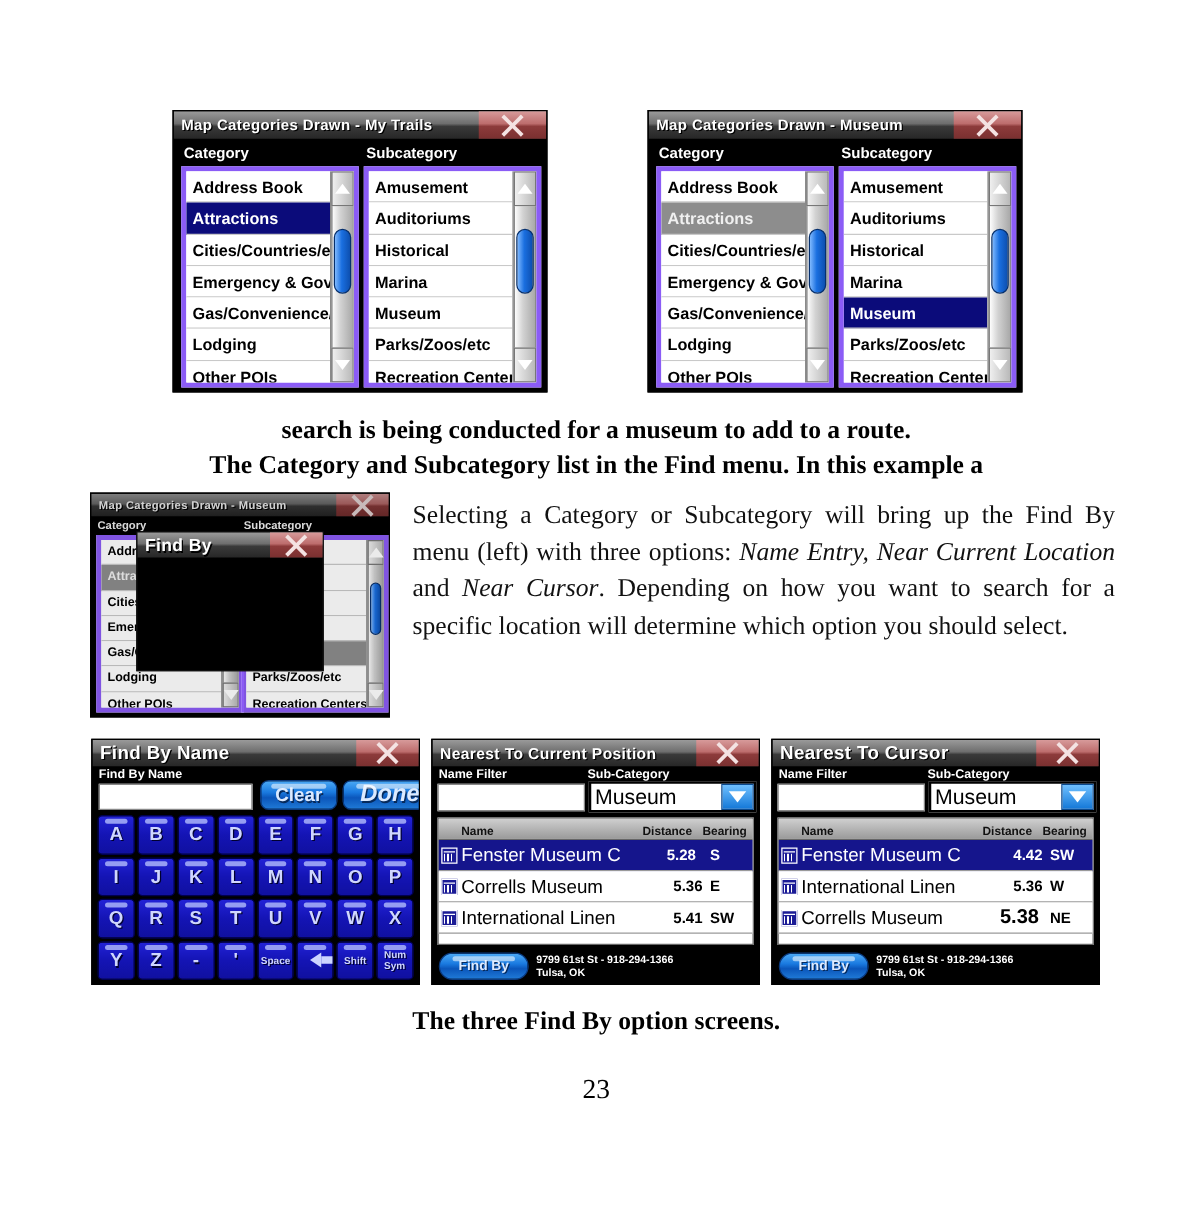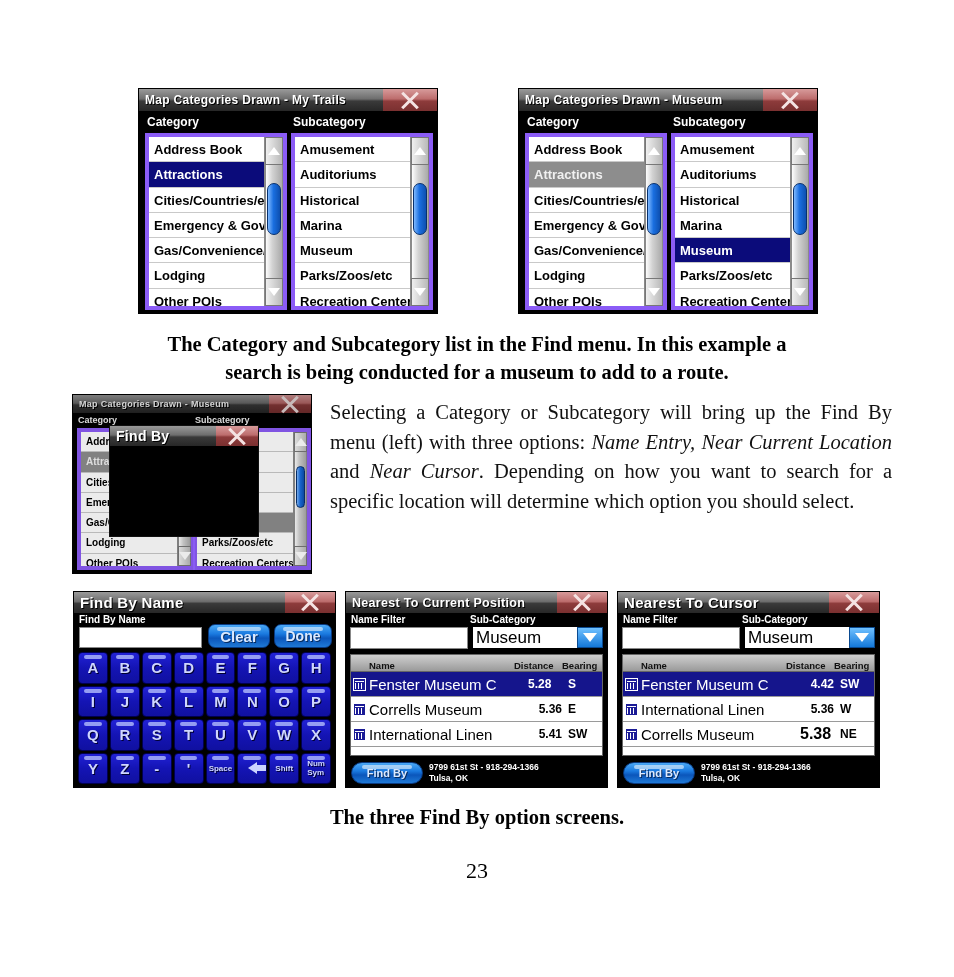--- a/index.html
+++ b/index.html
@@ -314,22 +314,22 @@
       <div class="sarrow up"></div>
       <div class="strack">
         <div class="sthumb" style="top:18px;"></div>
       </div>
       <div class="sarrow down"></div>
     </div>
   </div>
 </div>
 
 <div class="caption" style="left:60px; top:330px; width:834px; font-size:20.5px; line-height:28px;">
+  <div>search is being conducted for a museum to add to a route.</div>
   <div>The Category and Subcategory list in the Find menu. In this example a</div>
-  <div>search is being conducted for a museum to add to a route.</div>
 </div>
 
 <div class="device" style="left:72px; top:394px; width:240px; height:180px;">
 
   <div class="titlebar" style="height:18px; opacity:0.82;">
     <div class="ttext" style="font-size:9px;">Map Categories Drawn - Museum</div>
     <div class="closebtn" style="width:42px;"></div>
   </div>
   <div style="position:absolute; left:5px; top:20px; font-size:9px; opacity:0.85;" class="collabel">Category</div>
   <div style="position:absolute; left:122px; top:20px; font-size:9px; opacity:0.85;" class="collabel">Subcategory</div>
@@ -388,21 +388,21 @@
     <div class="closebtn" style="width:50px;"></div>
   </div>
 
   <div style="position:absolute; left:5px; top:22px; font-size:10px;" class="collabel">Find By Name</div>
   <div style="position:absolute; left:5px; top:35px; width:123px; height:21px; background:#fff; border:1px solid #888;">
     <span style="font-size:12px; color:#000; padding-left:3px; display:block; line-height:19px;"></span>
   </div>
   <div class="gbtn" style="position:absolute; left:134px; top:32px; width:62px; height:24px; font-size:15px;">
     <span>Clear</span>
   </div>
-  <div class="gbtn" style="position:absolute; left:200px; top:32px; width:58px; height:24px; font-size:14px;">
+  <div class="gbtn" style="position:absolute; left:200px; top:32px; width:76px; height:24px; font-size:19px;font-style:italic;">
     <span>Done</span>
   </div>
 
   <div id="kbd" style="position:absolute; left:4px; top:60px; right:4px; bottom:3px; display:flex; flex-direction:column; gap:2px;">
       <div style="flex: 1 1 0%; display: flex; gap: 2px;">
         <div class="key" style="flex: 1 1 0%;">
           <span>A</span>
         </div>
         <div class="key" style="flex: 1 1 0%;">
           <span>B</span>
@@ -532,21 +532,21 @@
   <div style="position:absolute; left:4px; top:62px; right:4px; height:102px; background:#fff; border:1px solid #666;">
     <div class="reshdr">
       <span style="flex:1; padding-left:18px;">Name</span>
       <span style="width:48px; text-align:left;">Distance</span>
       <span style="width:40px; text-align:left;">Bearing</span>
     </div>
     <div id="res-cur">
         <div class="resrow sel">
           <span class="poi-icon"></span>
           <span style="flex: 1 1 0%; white-space: nowrap; overflow: hidden;">Fenster Museum C</span>
-          <span style="width: 40px; font-size: 12px; font-weight: bold; text-align: left; padding-right: 6px;">5.28</span>
+          <span style="width: 40px; font-size: 12px; font-weight: bold; text-align: center; padding-right: 6px;">5.28</span>
           <span style="width: 34px; font-size: 12px; font-weight: bold;">S</span>
         </div>
         <div class="resrow">
           <span class="poi-icon"></span>
           <span style="flex: 1 1 0%; white-space: nowrap; overflow: hidden;">Corrells Museum</span>
           <span style="width: 40px; font-size: 12px; font-weight: bold; text-align: right; padding-right: 6px;">5.36</span>
           <span style="width: 34px; font-size: 12px; font-weight: bold;">E</span>
         </div>
         <div class="resrow">
           <span class="poi-icon"></span>

